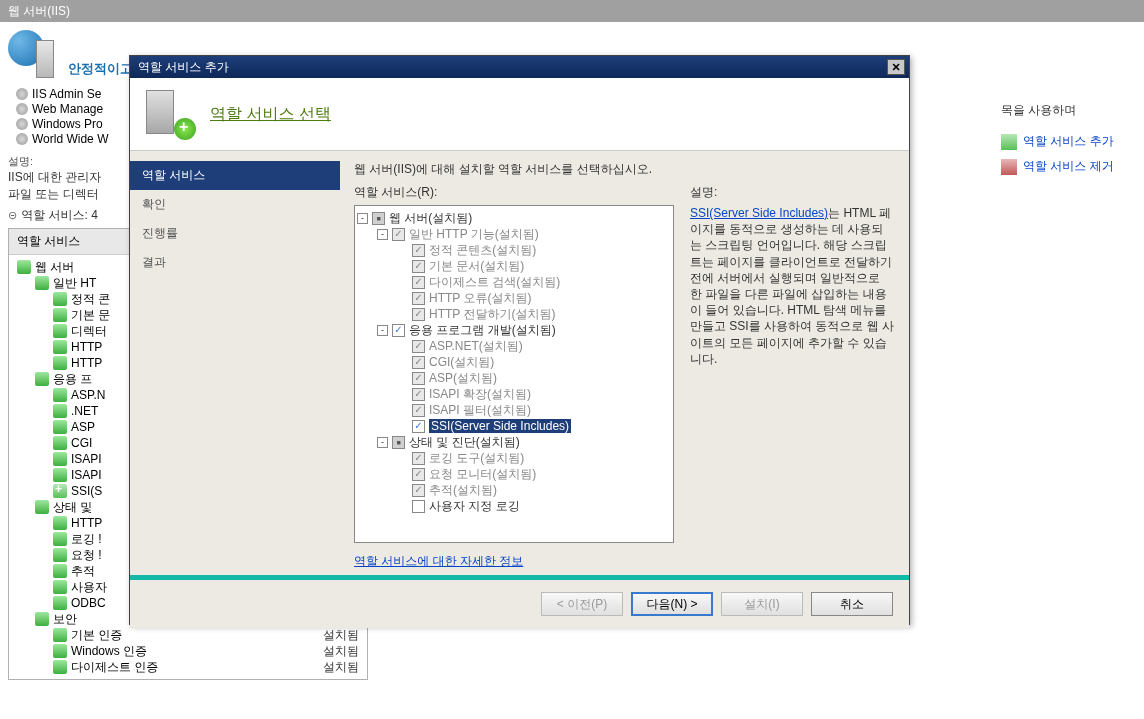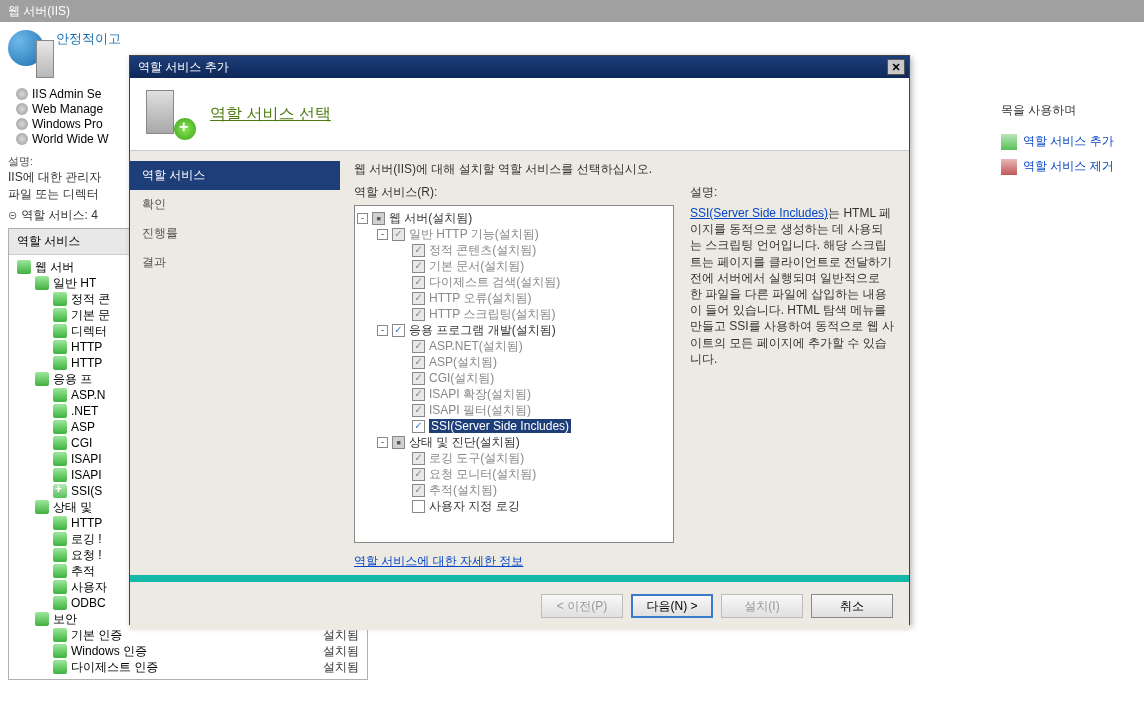--- a/index.html
+++ b/index.html
@@ -2,21 +2,21 @@
 <html><head>
 <meta charset="utf-8">
 <style>
 * { box-sizing: border-box; margin: 0; padding: 0; font-family: "Malgun Gothic", "Segoe UI", Tahoma, sans-serif; font-size: 12px; }
 body { background: #fff; width: 1144px; height: 719px; overflow: hidden; position: relative; }
 
 .main-window { position: absolute; left: 0; top: 0; right: 0; bottom: 0; background: #fff; }
 .main-title-bar { background: #a0a0a0; color: #fff; padding: 3px 8px; font-size: 12px; height: 22px; display: flex; align-items: center; }
 .main-content { position: relative; padding: 8px 8px 0 8px; background: #fff; height: calc(100% - 22px); }
 
-.header-zone { display: flex; align-items: flex-start; gap: 0; margin-bottom: 8px; }
+.header-zone { display: flex; align-items: flex-end; gap: 12px; margin-bottom: 8px; font-weight: bold; }
 .header-icon { width: 48px; height: 48px; position: relative; }
 .header-icon .globe { width: 36px; height: 36px; background: radial-gradient(circle at 30% 30%, #6fb8e8, #1a6fb0); border-radius: 50%; position: absolute; left: 0; top: 0; }
 .header-icon .server { width: 18px; height: 38px; background: linear-gradient(#e8e8e8, #b8b8b8); position: absolute; right: 2px; bottom: 0; border: 1px solid #888; }
 .header-text { color: #1a6fb0; font-size: 13px; }
 
 .left-panel { width: 360px; float: left; }
 .roles-list-panel { border: 1px solid #b0b0b0; margin-top: 4px; }
 .roles-header { background: #e8e8e8; padding: 4px 8px; border-bottom: 1px solid #ccc; }
 .roles-tree { padding: 4px 0; max-height: 560px; overflow: hidden; }
 .role-row { display: flex; align-items: center; height: 16px; padding: 0 8px; font-size: 12px; }
@@ -74,21 +74,21 @@
 .chk.checked:before { content: "✓"; }
 .chk.disabled { background: #e8e8e8; color: #888; }
 .chk.disabled.checked:before { content: "✓"; }
 .chk.mixed { background: #d0d0d0; }
 .chk.mixed:before { content: "■"; font-size: 7px; color: #555; }
 .node-label.disabled { color: #888; }
 .node-label.selected { background: #1e3e7a; color: #fff; padding: 0 2px; }
 
 .more-link { color: #0645c8; text-decoration: underline; margin-top: 10px; display: inline-block; cursor: pointer; }
 
-.dialog-footer { border-top: 7px solid #14b8a6; padding: 12px 16px; display: flex; justify-content: flex-end; gap: 8px; background: #eceae3; }
+.dialog-footer { border-top: 5px solid #14b8a6; padding: 12px 16px; display: flex; justify-content: flex-end; gap: 8px; background: #eceae3; }
 .btn { min-width: 82px; height: 24px; background: linear-gradient(#f8f8f8, #e0e0e0); border: 1px solid #888; cursor: pointer; font-size: 12px; }
 .btn:disabled { color: #999; cursor: default; border-color: #bbb; }
 .btn.default { border: 2px solid #3a7acc; }
 
 
 .tree-box::-webkit-scrollbar { width: 16px; }
 .tree-box::-webkit-scrollbar-track { background: #eceae3; border-left: 1px solid #ccc; }
 .tree-box::-webkit-scrollbar-thumb { background: #c8c8c8; border: 1px solid #888; }
 </style>
 </head>
@@ -326,45 +326,45 @@
               <div class="tree-node">
                 <span style="display: inline-block; width: 40px;"></span>
                 <span style="display: inline-block; width: 15px;"></span>
                 <span class="chk checked disabled"></span>
                 <span class="node-label disabled">HTTP 오류(설치됨)</span>
               </div>
               <div class="tree-node">
                 <span style="display: inline-block; width: 40px;"></span>
                 <span style="display: inline-block; width: 15px;"></span>
                 <span class="chk checked disabled"></span>
-                <span class="node-label disabled">HTTP 스크립팅(설치됨)</span>
+                <span class="node-label disabled">HTTP 전달하기(설치됨)</span>
               </div>
               <div class="tree-node">
                 <span style="display: inline-block; width: 20px;"></span>
                 <span class="exp">-</span>
                 <span class="chk checked"></span>
                 <span class="node-label">응용 프로그램 개발(설치됨)</span>
               </div>
               <div class="tree-node">
                 <span style="display: inline-block; width: 40px;"></span>
                 <span style="display: inline-block; width: 15px;"></span>
                 <span class="chk checked disabled"></span>
                 <span class="node-label disabled">ASP.NET(설치됨)</span>
               </div>
               <div class="tree-node">
                 <span style="display: inline-block; width: 40px;"></span>
                 <span style="display: inline-block; width: 15px;"></span>
                 <span class="chk checked disabled"></span>
+                <span class="node-label disabled">CGI(설치됨)</span>
+              </div>
+              <div class="tree-node">
+                <span style="display: inline-block; width: 40px;"></span>
+                <span style="display: inline-block; width: 15px;"></span>
+                <span class="chk checked disabled"></span>
                 <span class="node-label disabled">ASP(설치됨)</span>
-              </div>
-              <div class="tree-node">
-                <span style="display: inline-block; width: 40px;"></span>
-                <span style="display: inline-block; width: 15px;"></span>
-                <span class="chk checked disabled"></span>
-                <span class="node-label disabled">CGI(설치됨)</span>
               </div>
               <div class="tree-node">
                 <span style="display: inline-block; width: 40px;"></span>
                 <span style="display: inline-block; width: 15px;"></span>
                 <span class="chk checked disabled"></span>
                 <span class="node-label disabled">ISAPI 확장(설치됨)</span>
               </div>
               <div class="tree-node">
                 <span style="display: inline-block; width: 40px;"></span>
                 <span style="display: inline-block; width: 15px;"></span>

